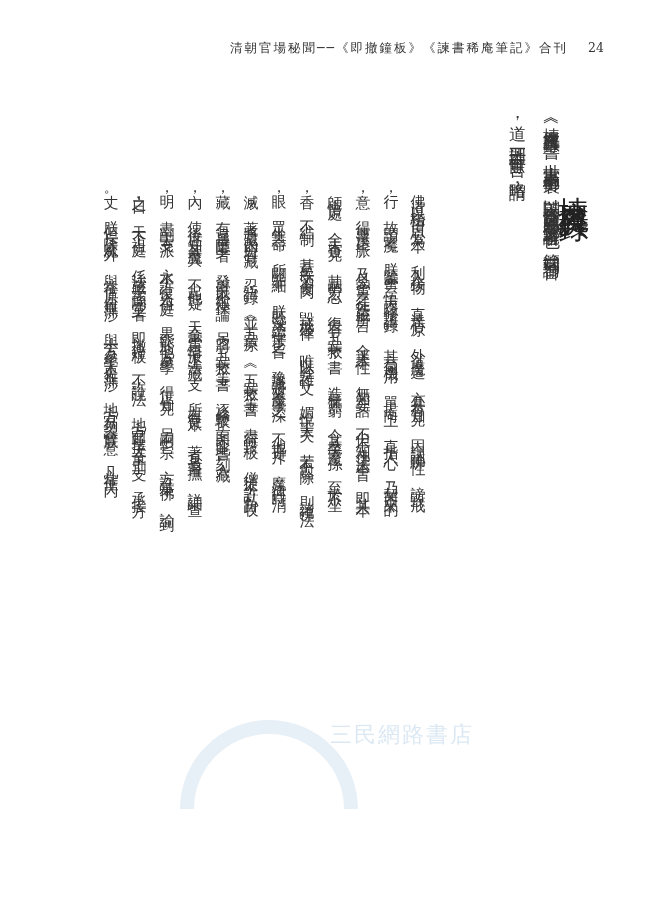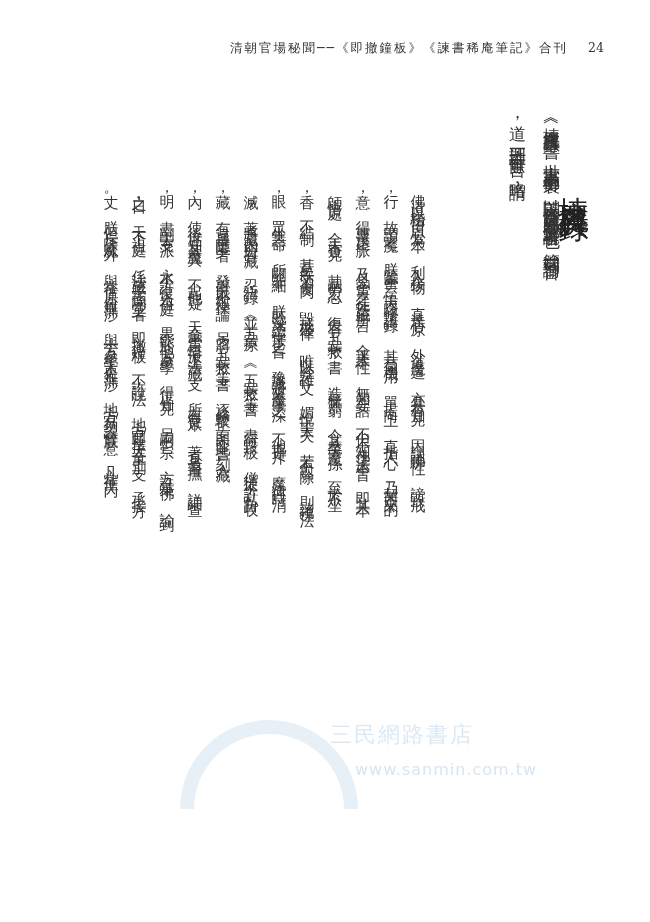--- a/index.html
+++ b/index.html
@@ -63,14 +63,13 @@
   <div class="vcol body-col" style="right:418px;">藏，有違旨隱匿者，發覺以不敬律論。另將《五宗救》等書，逐條駁正（案即此書）刻入藏</div>
   <div class="vcol body-col" style="right:446px;">內，使後世知其魔異，不起他疑。天童密雲悟派下法藏一支，所有徒眾，著直省督撫，詳細查</div>
   <div class="vcol body-col" style="right:474px;">明，盡削去支派，永不許復入祖庭。果能於他方參學，得正知見，另嗣它宗，方許秉佛。諭到</div>
   <div class="vcol body-col" style="right:502px;">之日，天下祖庭，係法藏子孫開堂者，即撤鐘板，不許說法。地方官即擇天童下別支，承接方</div>
   <div class="vcol body-col" style="right:530px;">丈。朕但斥除魔外，與常住原自無涉，與十方參學人更無涉，地方官勿誤會朕意。凡常住內一</div>
 </div>
 
 <div class="watermark">
   <div class="arc"></div>
   <div class="wm-name">三民網路書店</div>
-  <div class="wm-url">www.sanmin.com.tw</div>
 </div>
 
 </body></html>

